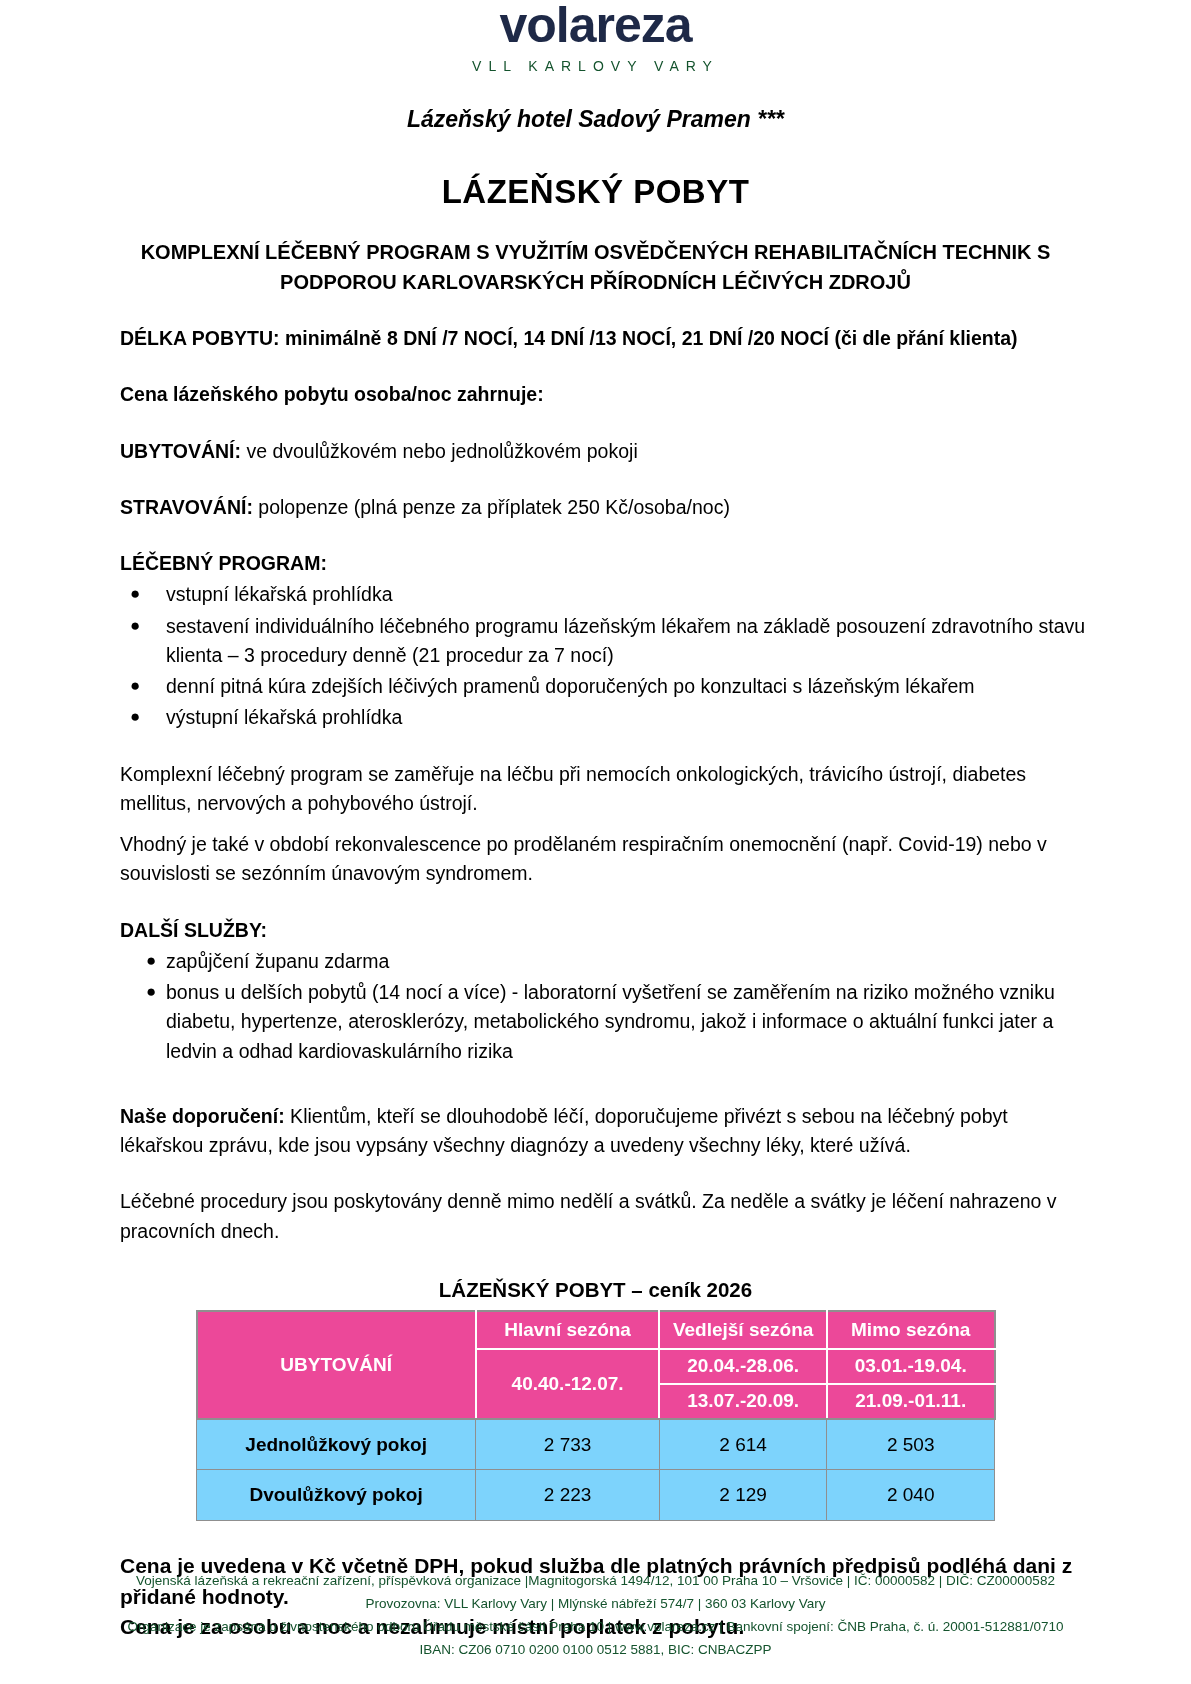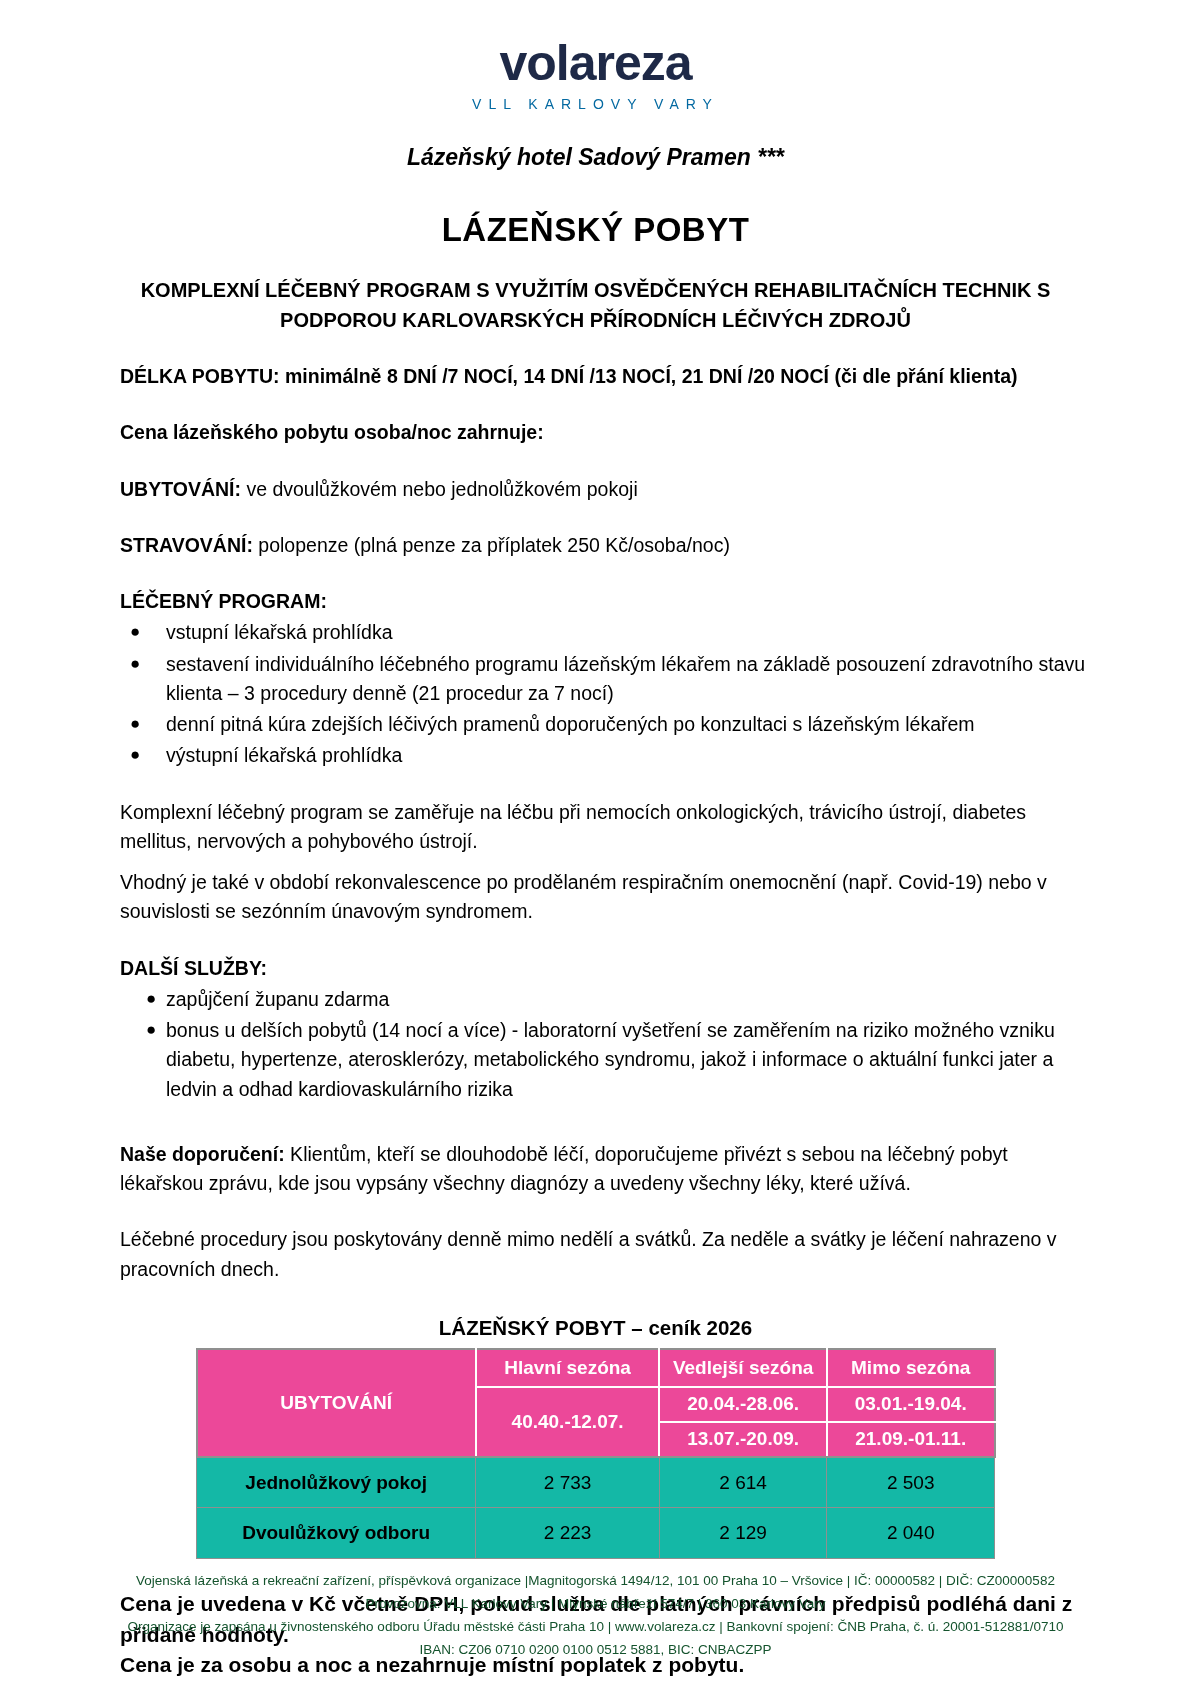--- a/index.html
+++ b/index.html
@@ -1,29 +1,29 @@
 <!DOCTYPE html>
 <html lang="cs"><head>
 <meta charset="utf-8">
 <style>
   * { margin:0; padding:0; box-sizing:border-box; }
   html,body { background:#ffffff; }
   .page {
     width:1191px; height:1684px; margin:0 auto; background:#ffffff;
     font-family:"Liberation Sans", sans-serif; color:#000;
-    position:relative; overflow:hidden; padding-top:38px;
+    position:relative; overflow:hidden; 
   }
   
   .logo-block { text-align:center; }
   .logo-word {
     font-size:50px; font-weight:bold; color:#1e2947; letter-spacing:-1px;
     line-height:1.0; display:inline-block;
   }
   .logo-sub {
-    font-size:14px; color:#0369a1; letter-spacing:7px; margin-top:8px;
+    font-size:14px; color:#14532d; letter-spacing:7px; margin-top:8px;
     font-weight:normal;
   }
   
   .hotel-title {
     text-align:center; font-size:23px; font-weight:bold; font-style:italic;
     margin-top:32px;
   }
   .page-title {
     text-align:center; font-size:33px; font-weight:bold; margin-top:40px;
     letter-spacing:0.5px;
@@ -63,21 +63,21 @@
   }
   .hdr.edge-l { border-left:2px solid #8f8f8f; }
   .hdr.edge-r { border-right:2px solid #8f8f8f; }
   .hdr.edge-t { border-top:2px solid #8f8f8f; }
   .hdr.edge-b { border-bottom:2px solid #8f8f8f; }
   tr.hrow1 { height:38px; }
   tr.hrow2, tr.hrow3 { height:35px; }
   tr.drow { height:51px; }
   td.cell {
     border:1px solid #8f8f8f; text-align:center; vertical-align:middle;
-    background:#14b8a6;
+    background:#7dd3fc;
   }
   td.room { font-weight:bold; }
   
   .notes { padding:0 96px 0 120px; margin-top:30px; font-size:21px; font-weight:bold; line-height:1.45; }
   .footer {
     position:absolute; left:0; right:0; bottom:22px; text-align:center;
     color:#14532d; font-size:13.5px; line-height:1.7;
   }
 </style>
 </head>
@@ -171,21 +171,21 @@
         <td class="hdr edge-b">13.07.-20.09.</td>
         <td class="hdr edge-b edge-r">21.09.-01.11.</td>
       </tr>
       <tr class="drow">
         <td class="cell room">Jednolůžkový pokoj</td>
         <td class="cell">2 733</td>
         <td class="cell">2 614</td>
         <td class="cell">2 503</td>
       </tr>
       <tr class="drow">
-        <td class="cell room">Dvoulůžkový odboru</td>
+        <td class="cell room">Dvoulůžkový pokoj</td>
         <td class="cell">2 223</td>
         <td class="cell">2 129</td>
         <td class="cell">2 040</td>
       </tr>
     </tbody>
   </table>
 
   <div class="notes">
     <div>Cena je uvedena v Kč včetně DPH, pokud služba dle platných právních předpisů podléhá dani z přidané hodnoty.</div>
     <div>Cena je za osobu a noc a nezahrnuje místní poplatek z pobytu.</div>

